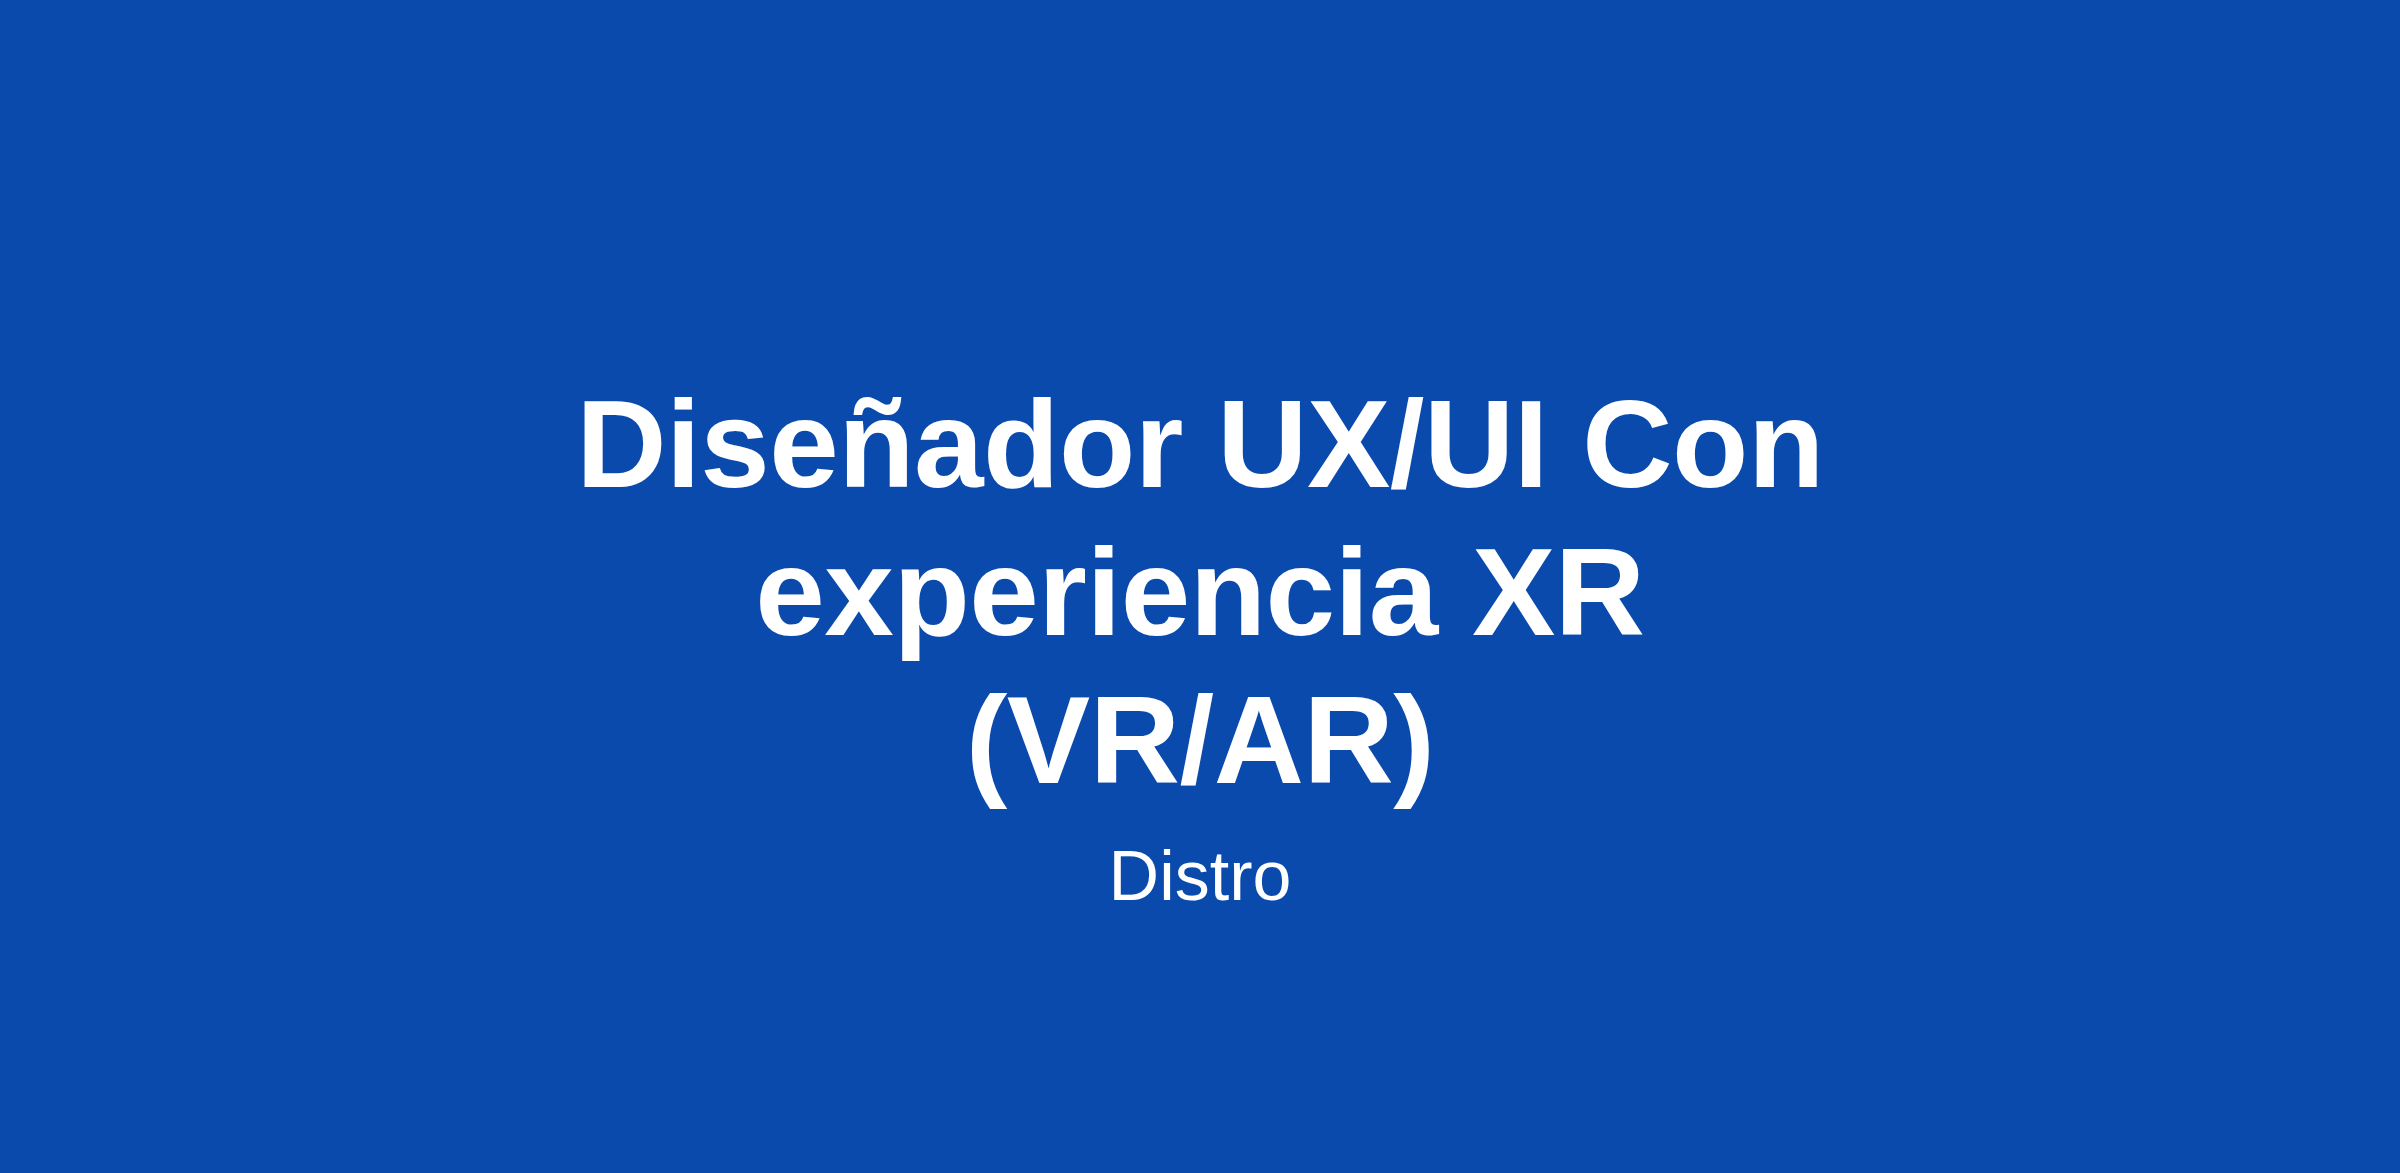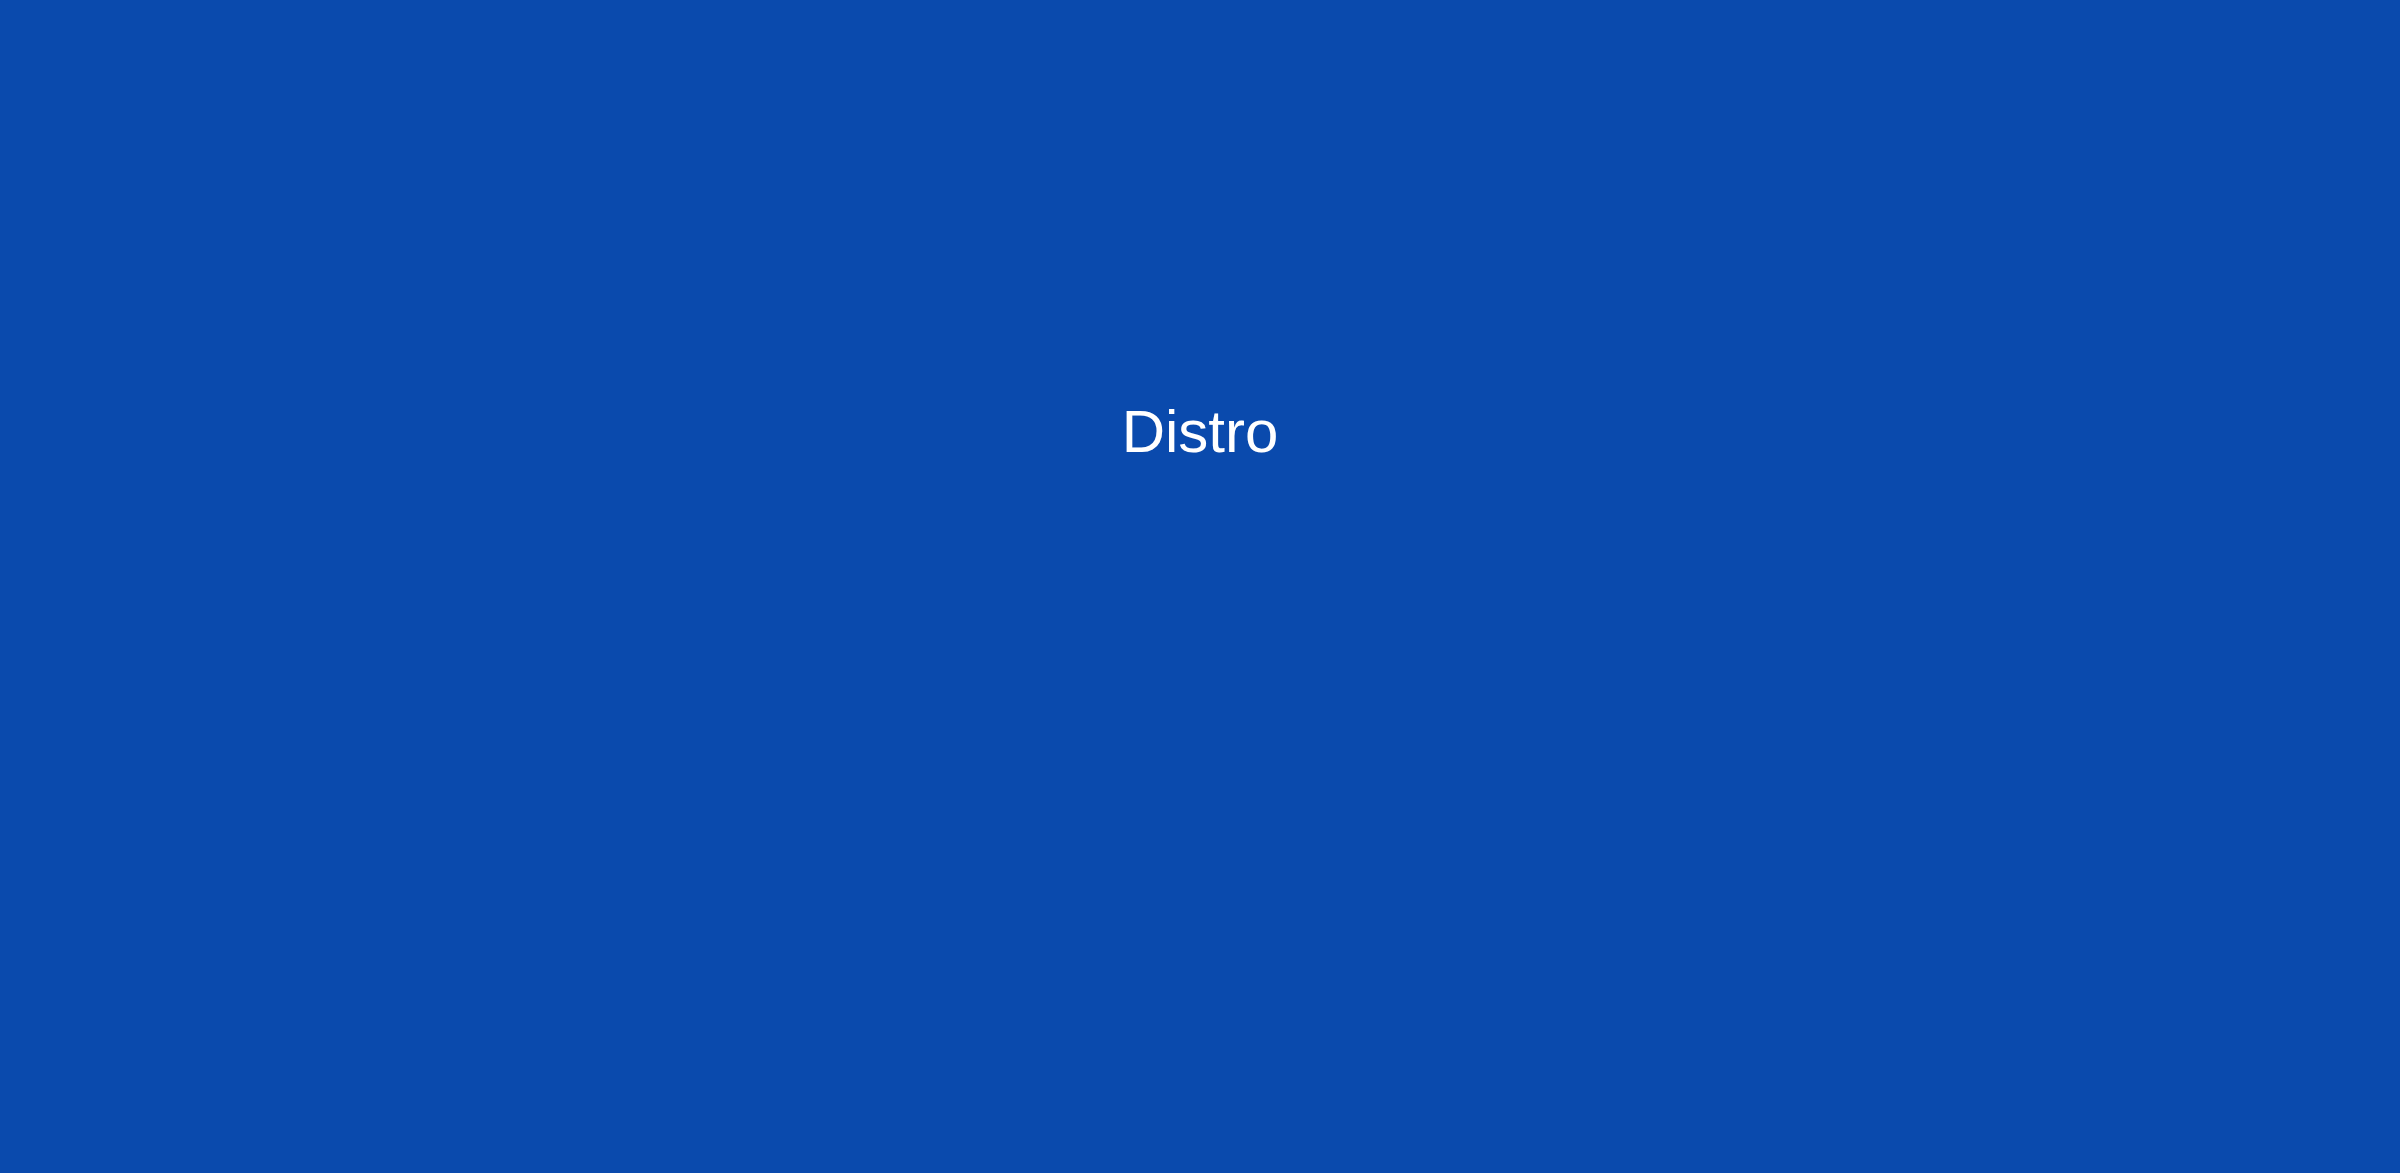--- a/index.html
+++ b/index.html
@@ -47,33 +47,34 @@
     letter-spacing: -0.5px;
     color: #ffffff;
     text-align: center;
     word-wrap: break-word;
   }
 
   #company-name {
     margin: 0;
     padding-top: 14px;
     font-family: "Liberation Sans", sans-serif;
-    font-size: 60px;
+    font-size: 70px;
     line-height: 96px;
     font-weight: 400;
     letter-spacing: 0px;
     color: #ffffff;
     text-align: center;
   }
 </style>
 </head>
 <body>
 
 <div id="share-card" style="background: rgb(10, 74, 173);">
 
   <div id="card-content">
 
+    <h1 id="job-title" style="color: rgb(255, 255, 255);">Diseñador UX/UI Con experiencia XR (VR/AR)</h1>
 
     <p id="company-name" style="color: rgb(255, 255, 255);">Distro</p>
 
   </div>
 
 </div>
 
 </body></html>

